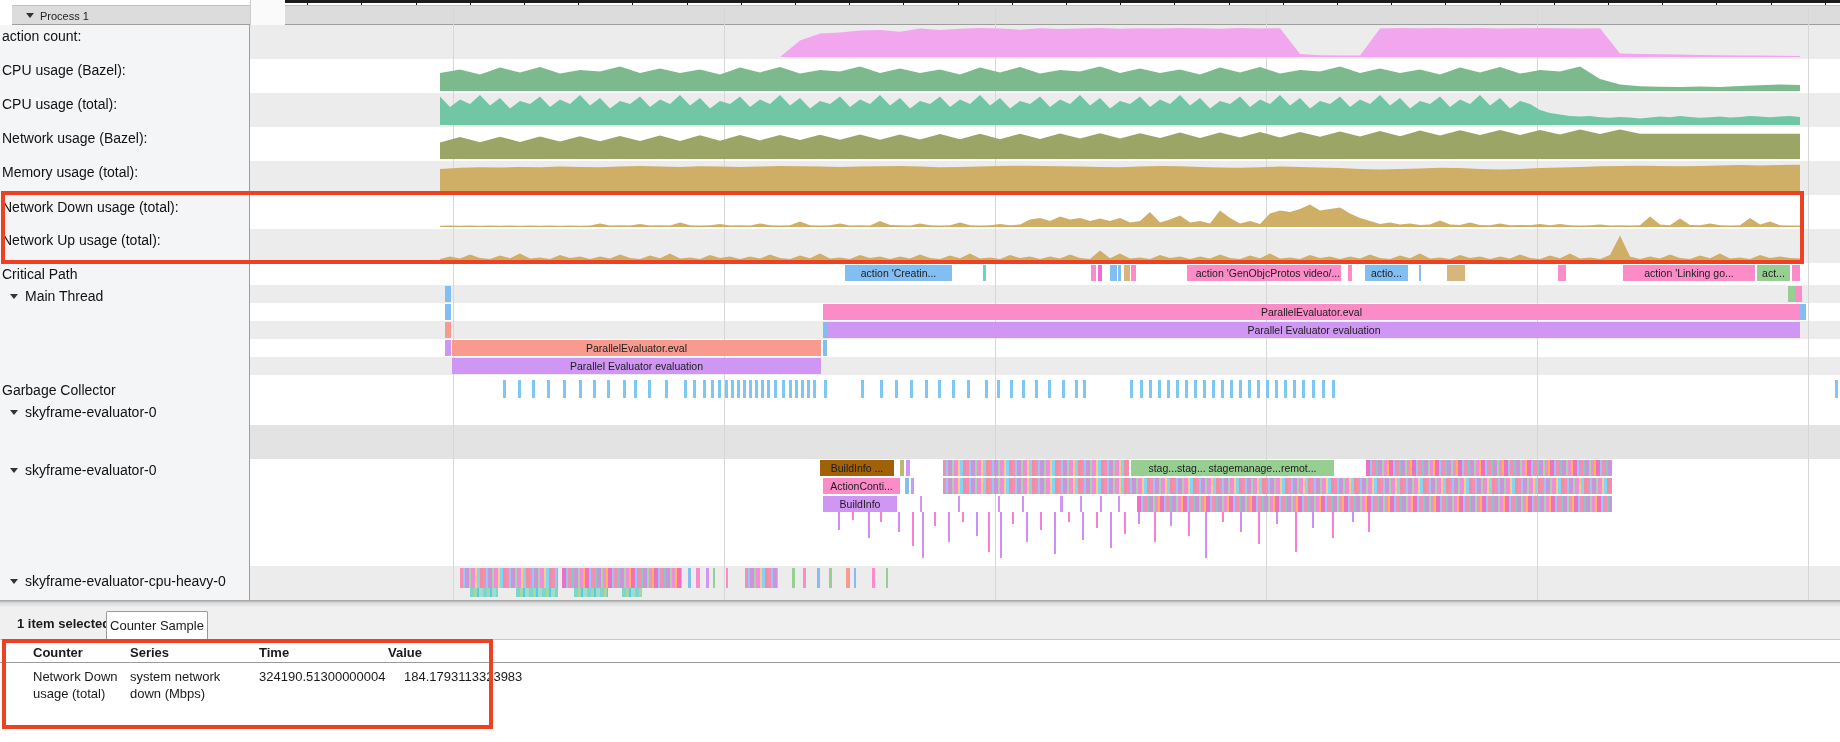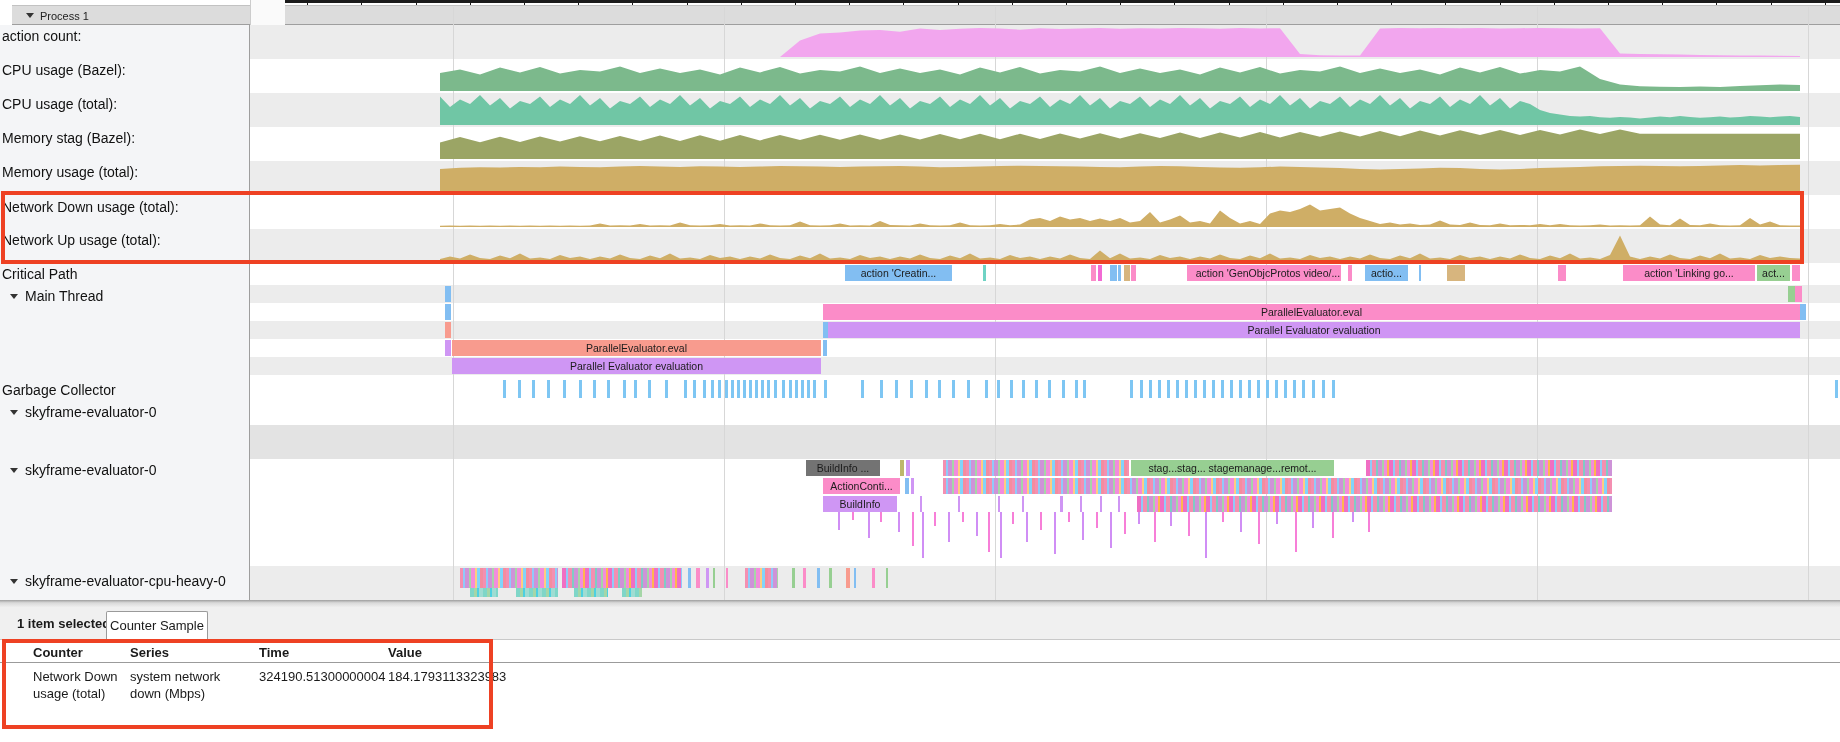--- a/index.html
+++ b/index.html
@@ -139,21 +139,21 @@
       <div class="slice" style="left: 195px; top: 304px; width: 6px; height: 16px; background: rgb(130, 190, 242); line-height: 16px;"></div>
       <div class="slice" style="left: 573px; top: 304px; width: 977px; height: 16px; background: rgb(251, 140, 200); line-height: 16px;">ParallelEvaluator.eval</div>
       <div class="slice" style="left: 1550px; top: 304px; width: 6px; height: 16px; background: rgb(130, 190, 242); line-height: 16px;"></div>
       <div class="slice" style="left: 195px; top: 322px; width: 6px; height: 16px; background: rgb(248, 155, 142); line-height: 16px;"></div>
       <div class="slice" style="left: 573px; top: 322px; width: 5px; height: 16px; background: rgb(130, 190, 242); line-height: 16px;"></div>
       <div class="slice" style="left: 578px; top: 322px; width: 972px; height: 16px; background: rgb(207, 150, 244); line-height: 16px;">Parallel Evaluator evaluation</div>
       <div class="slice" style="left: 195px; top: 340px; width: 6px; height: 16px; background: rgb(207, 150, 244); line-height: 16px;"></div>
       <div class="slice" style="left: 202px; top: 340px; width: 369px; height: 16px; background: rgb(248, 155, 142); line-height: 16px;">ParallelEvaluator.eval</div>
       <div class="slice" style="left: 573px; top: 340px; width: 4px; height: 16px; background: rgb(130, 190, 242); line-height: 16px;"></div>
       <div class="slice" style="left: 202px; top: 358px; width: 369px; height: 16px; background: rgb(207, 150, 244); line-height: 16px;">Parallel Evaluator evaluation</div>
-      <div class="slice" style="left: 556px; top: 460px; width: 74px; height: 16px; background: #737373; line-height: 16px;">BuildInfo ...</div>
+      <div class="slice" style="left: 570px; top: 460px; width: 74px; height: 16px; background: #a16207; line-height: 16px;">BuildInfo ...</div>
       <div class="slice" style="left: 650px; top: 460px; width: 4px; height: 16px; background: rgb(189, 183, 107); line-height: 16px;"></div>
       <div class="slice" style="left: 656px; top: 460px; width: 4px; height: 16px; background: rgb(207, 150, 244); line-height: 16px;"></div>
       <div class="slice" style="left: 881px; top: 460px; width: 203px; height: 16px; background: rgb(151, 207, 146); line-height: 16px;">stag...stag...  stagemanage...remot...</div>
       <div class="slice" style="left: 573px; top: 478px; width: 77px; height: 16px; background: rgb(251, 140, 200); line-height: 16px;">ActionConti...</div>
       <div class="slice" style="left: 655px; top: 478px; width: 4px; height: 16px; background: rgb(130, 190, 242); line-height: 16px;"></div>
       <div class="slice" style="left: 661px; top: 478px; width: 3px; height: 16px; background: rgb(207, 150, 244); line-height: 16px;"></div>
       <div class="slice" style="left: 573px; top: 496px; width: 74px; height: 16px; background: rgb(207, 150, 244); line-height: 16px;">BuildInfo</div>
       <div class="slice" style="left: 670px; top: 496px; width: 2px; height: 16px; background: rgb(207, 150, 244); line-height: 16px;"></div>
       <div class="slice" style="left: 708px; top: 496px; width: 2px; height: 16px; background: rgb(207, 150, 244); line-height: 16px;"></div>
       <div class="slice" style="left: 748px; top: 496px; width: 2px; height: 16px; background: rgb(207, 150, 244); line-height: 16px;"></div>
@@ -299,21 +299,21 @@
       <div class="drip" style="left: 1102px; top: 512px; height: 10px; background: rgb(208, 142, 245);"></div>
       <div class="drip" style="left: 1118px; top: 512px; height: 20px; background: rgb(247, 127, 216);"></div>
       <div style="left: 1055px; top: 205px; height: 22px; width: 5px; border-left: 1px dashed rgb(185, 138, 46); border-right: 1px dashed rgb(185, 138, 46); background: rgba(255, 255, 255, 0.5); z-index: 5;"></div>
       <div style="left: 1054px; top: 203px; width: 7px; height: 7px; border-radius: 50%; background: rgb(249, 168, 37); border: 1px solid rgb(141, 103, 8); z-index: 6;"></div>
     </div>
 
   <div id="sidebar">
       <div class="side-label" style="top: 3px;"><span>action count:</span></div>
       <div class="side-label" style="top: 37px;"><span>CPU usage (Bazel):</span></div>
       <div class="side-label" style="top: 71px;"><span>CPU usage (total):</span></div>
-      <div class="side-label" style="top: 105px;"><span>Memory stag (Bazel):</span></div>
+      <div class="side-label" style="top: 105px;"><span>Network usage (Bazel):</span></div>
       <div class="side-label" style="top: 139px;"><span>Memory usage (total):</span></div>
       <div class="side-label" style="top: 174px;"><span>Network Down usage (total):</span></div>
       <div class="side-label" style="top: 207px;"><span>Network Up usage (total):</span></div>
       <div class="side-label" style="top: 241px;"><span>Critical Path</span></div>
       <div class="side-label" style="top: 263px;"><span class="tri"></span><span>Main Thread</span></div>
       <div class="side-label" style="top: 357px;"><span>Garbage Collector</span></div>
       <div class="side-label" style="top: 379px;"><span class="tri"></span><span>skyframe-evaluator-0</span></div>
       <div class="side-label" style="top: 437px;"><span class="tri"></span><span>skyframe-evaluator-0</span></div>
       <div class="side-label" style="top: 548px;"><span class="tri"></span><span>skyframe-evaluator-cpu-heavy-0</span></div>
     </div>
@@ -327,21 +327,21 @@
       <div class="hline" style="top:0;background:#c9c9c9;"></div>
       <div class="hline" style="top:23px;background:#9b9b9b;"></div>
       <div id="table-cells">
           <div class="th" style="left: 33px;">Counter</div>
           <div class="th" style="left: 130px;">Series</div>
           <div class="th" style="left: 259px;">Time</div>
           <div class="th" style="left: 388px;">Value</div>
           <div class="td" style="left: 33px; width: 112px;">Network Down usage (total)</div>
           <div class="td" style="left: 130px; width: 120px;">system network down (Mbps)</div>
           <div class="td" style="left: 259px; width: 125px;">324190.51300000004</div>
-          <div class="td" style="left: 388px; width: 110px;">184.1793113323983</div>
+          <div class="td" style="left: 404px; width: 110px;">184.1793113323983</div>
         </div>
     </div>
   </div>
 
   <div id="annotation-layer">
       <div class="redbox" style="left: 1px; top: 191px; width: 1803px; height: 73px;"></div>
       <div class="redbox" style="left: 2px; top: 639px; width: 491px; height: 90px;"></div>
     </div>
 </div>
 

